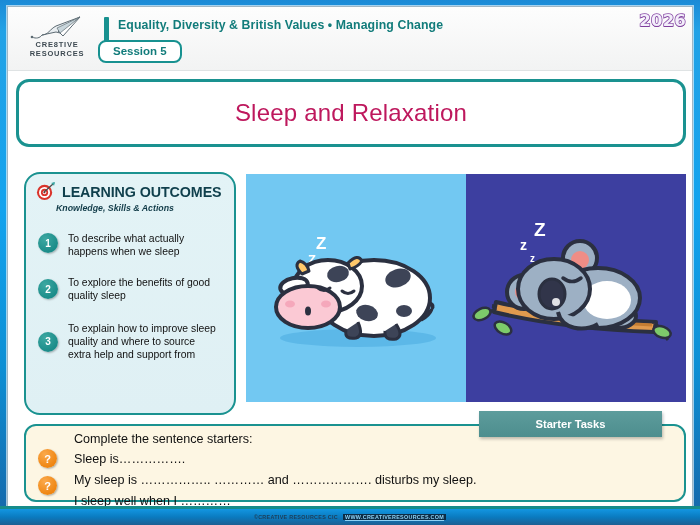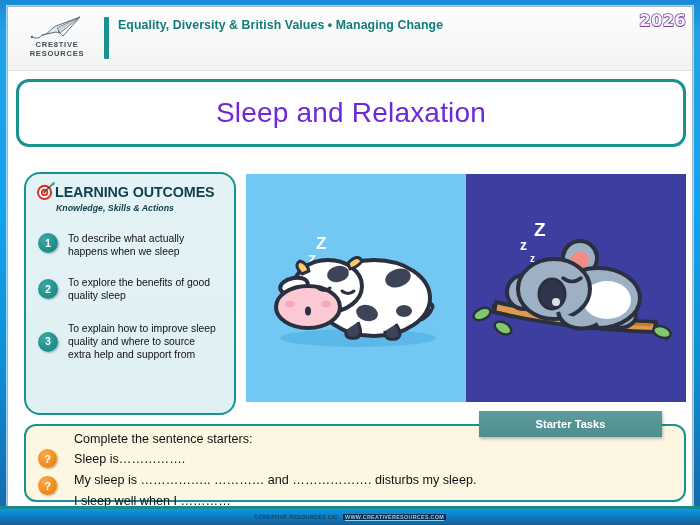--- a/index.html
+++ b/index.html
@@ -79,33 +79,33 @@
   
   #title-bar {
     position: absolute; left: 8px; top: 72px;
     width: 670px; height: 68px;
     background: #ffffff;
     border: 3px solid #1a9290;
     border-radius: 13px;
     display:flex; align-items:center; justify-content:center;
   }
   #title-text {
-    font-size: 28px; color: #6d28d9; letter-spacing: .2px;
+    font-size: 24px; color: #be185d; letter-spacing: .2px;
   }
 
   
   #lo-panel {
     position: absolute; left: 16px; top: 165px;
     width: 212px; height: 243px;
     background: linear-gradient(180deg,#e3f3f6 0%, #dff0f4 100%);
     border: 2px solid #1a9290;
     border-radius: 16px;
     padding: 8px 8px 6px 8px;
   }
-  #lo-head { display:flex; align-items:center; gap:0; padding-left:2px;text-align:center;}
+  #lo-head { display:flex; align-items:center; gap:7px; padding-left:2px;text-align:center;}
   #lo-title {
     font-size: 14.3px; font-weight: bold; color: #0f3f4c; letter-spacing: -.1px;
   }
   #lo-sub {
     font-size: 8.8px; font-style: italic; font-weight:bold; color:#123c49;
     margin: 2px 0 0 22px;
   }
   .lo-item { position: absolute; display:flex; }
   .lo-num {
     width: 20px; height: 20px; flex: 0 0 20px;
@@ -210,20 +210,21 @@
           <circle cx="2" cy="22" r="1.3" fill="#5d6b73"></circle>
         </svg>
         <div id="logo-text1">CRE8TIVE</div>
         <div id="logo-text2">RESOURCES</div>
       </div>
 
       <div id="header-rule"></div>
 
       <div id="header-title">Equality, Diversity &amp; British Values • Managing Change</div>
 
+      <div id="session-badge">Session 5</div>
 
       <div id="date-box">
         <div class="date-line">2026</div>
       </div>
     </div>
 
     <div id="title-bar">
       <div id="title-text">Sleep and Relaxation</div>
     </div>
 

